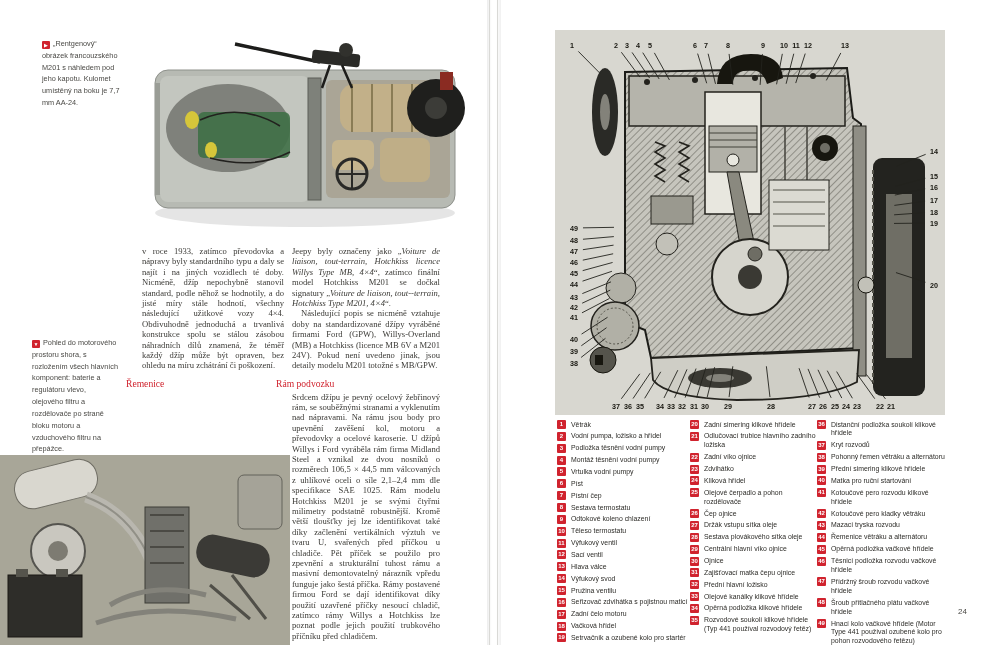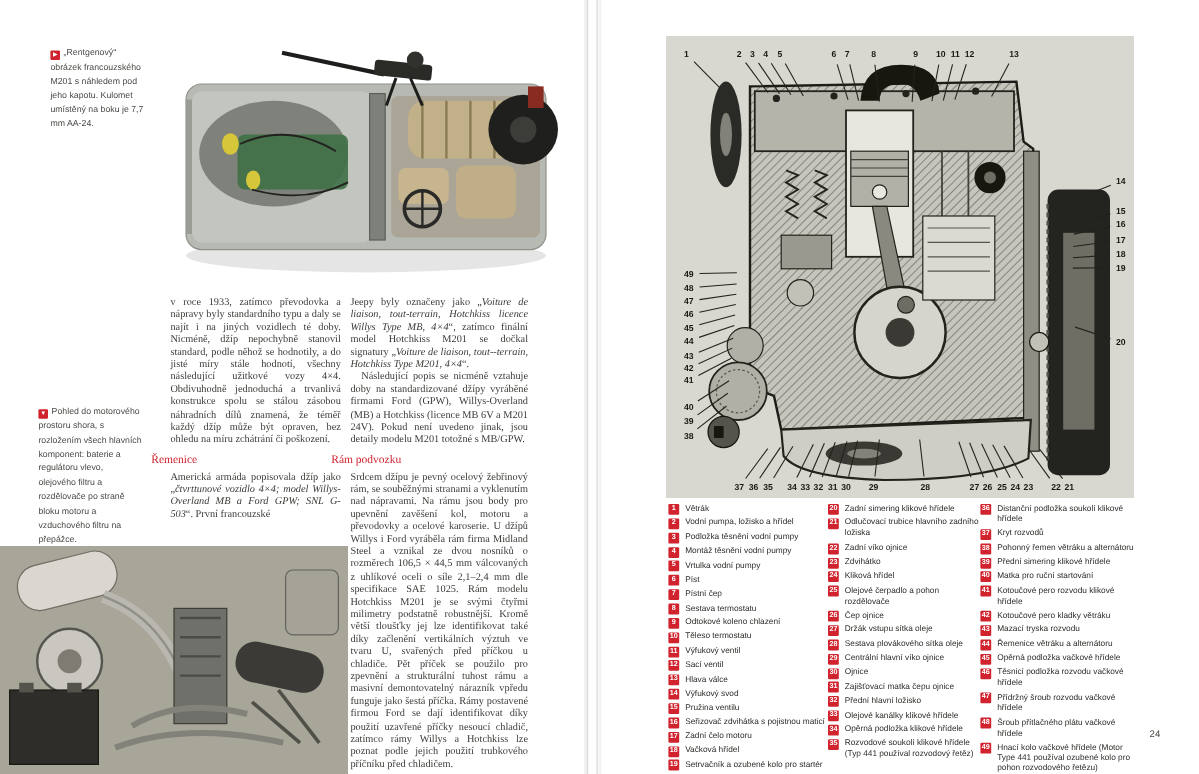--- a/index.html
+++ b/index.html
@@ -111,21 +111,20 @@
       <rect x="16" y="114" width="12" height="8" fill="#55544c"></rect>
       <rect x="56" y="114" width="12" height="8" fill="#55544c"></rect>
       <path d="M110 150 q40 -24 96 -10 M96 168 q60 -22 140 -4" stroke="#83827a" stroke-width="5" fill="none"></path>
       <path d="M210 130 l40 34 M232 120 l34 44" stroke="#504f48" stroke-width="3"></path>
       <rect x="238" y="20" width="44" height="54" rx="6" fill="#a5a398" stroke="#63625a"></rect>
     </svg>
 
     <div class="col col-1">
       <p>v roce 1933, zatímco převodovka a nápravy byly standardního typu a daly se najít i na jiných vozidlech té doby. Nicméně, džíp nepochybně stanovil standard, podle něhož se hodnotily, a do jisté míry stále hodnotí, všechny následující užitkové vozy 4×4. Obdivuhodně jednoduchá a trvanlivá konstrukce spolu se stálou zásobou náhradních dílů znamená, že téměř každý džíp může být opraven, bez ohledu na míru zchátrání či poškození.</p>
       <h2 class="sub">Řemenice</h2>
-      <p><span>Americká armáda popisovala džíp jako „</span><i>čtvrttunové vozidlo 4×4; model Willys-Overland MB a Ford GPW; SNL G-503</i><span>“. První francouzské</span></p>
     </div>
 
     <div class="col col-2">
       <p><span>Jeepy byly označeny jako „</span><i>Voiture de liaison, tout-terrain, Hotchkiss licence Willys Type MB, 4×4</i><span>“, zatímco finální model Hotchkiss M201 se dočkal signatury „</span><i>Voiture de liaison, tout--terrain, Hotchkiss Type M201, 4×4</i><span>“.</span></p>
       <p class="indent">Následující popis se nicméně vztahuje doby na standardizované džípy vyráběné firmami Ford (GPW), Willys-Overland (MB) a Hotchkiss (licence MB 6V a M201 24V). Pokud není uvedeno jinak, jsou detaily modelu M201 totožné s MB/GPW.</p>
       <h2 class="sub">Rám podvozku</h2>
       <p>Srdcem džípu je pevný ocelový žebřinový rám, se souběžnými stranami a vyklenutím nad nápravami. Na rámu jsou body pro upevnění zavěšení kol, motoru a převodovky a ocelové karoserie. U džípů Willys i Ford vyráběla rám firma Midland Steel a vznikal ze dvou nosníků o rozměrech 106,5 × 44,5 mm válcovaných z uhlíkové oceli o síle 2,1–2,4 mm dle specifikace SAE 1025. Rám modelu Hotchkiss M201 je se svými čtyřmi milimetry podstatně robustnější. Kromě větší tloušťky jej lze identifikovat také díky začlenění vertikálních výztuh ve tvaru U, svařených před příčkou u chladiče. Pět příček se použilo pro zpevnění a strukturální tuhost rámu a masivní demontovatelný nárazník vpředu funguje jako šestá příčka. Rámy postavené firmou Ford se dají identifikovat díky použití uzavřené příčky nesoucí chladič, zatímco rámy Willys a Hotchkiss lze poznat podle jejich použití trubkového příčníku před chladičem.</p>
     </div>
   </div>
 

